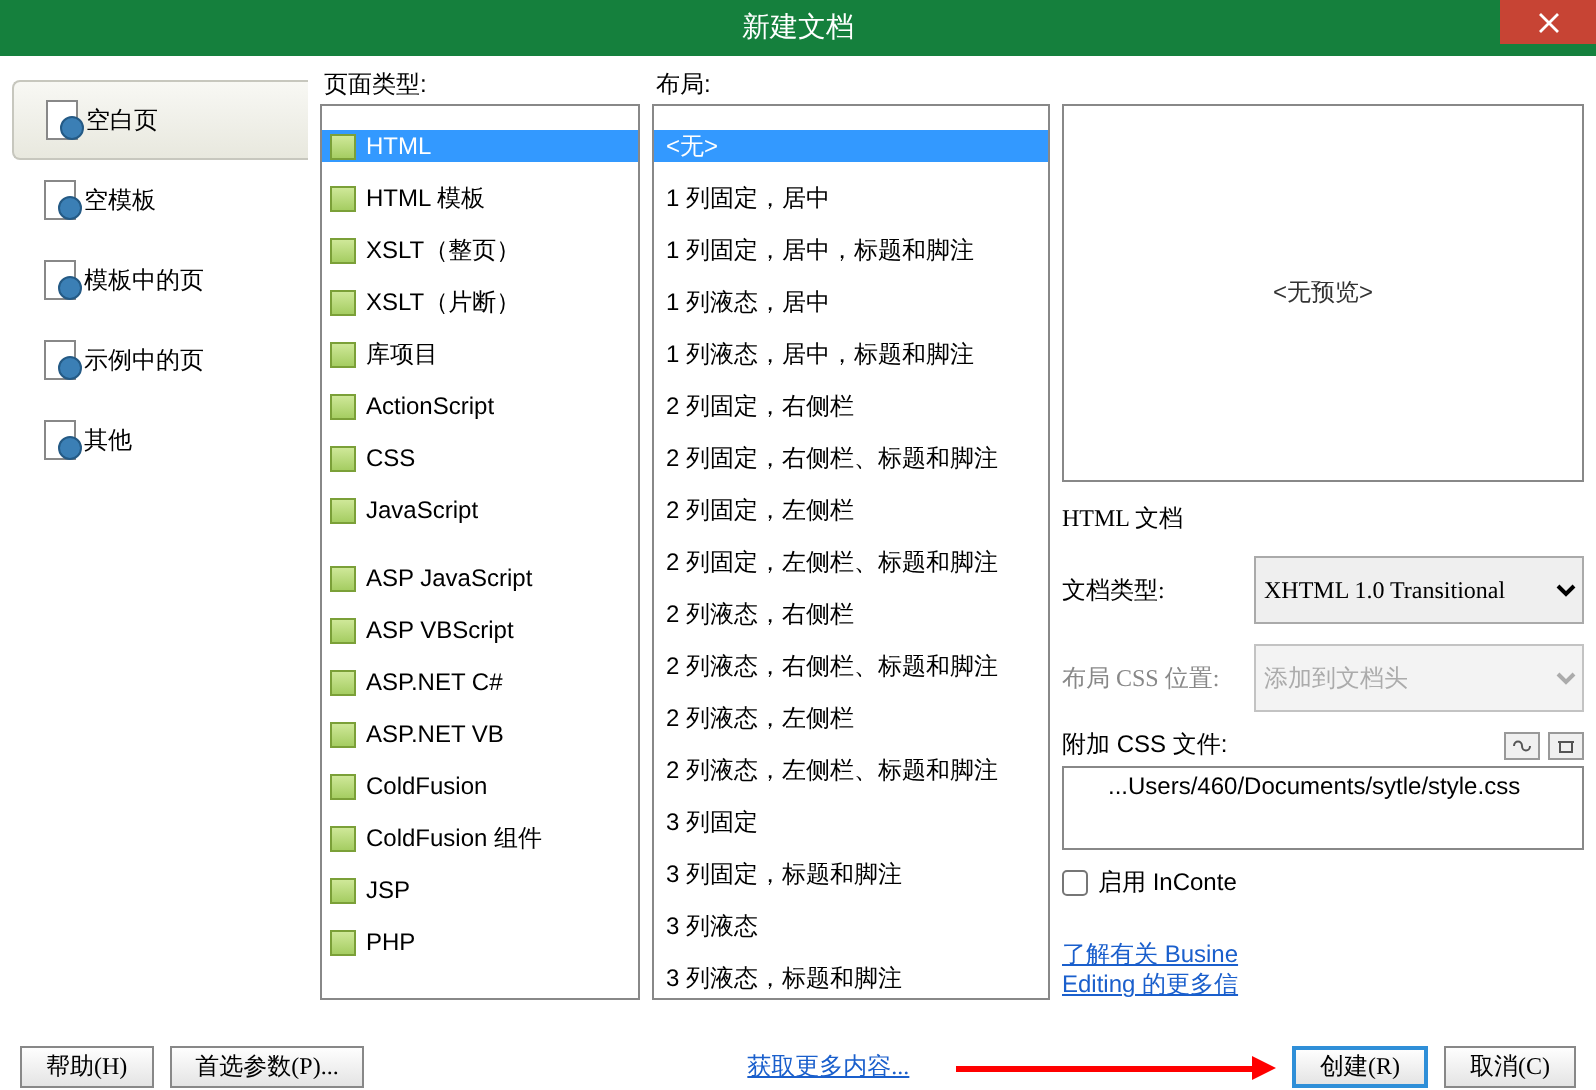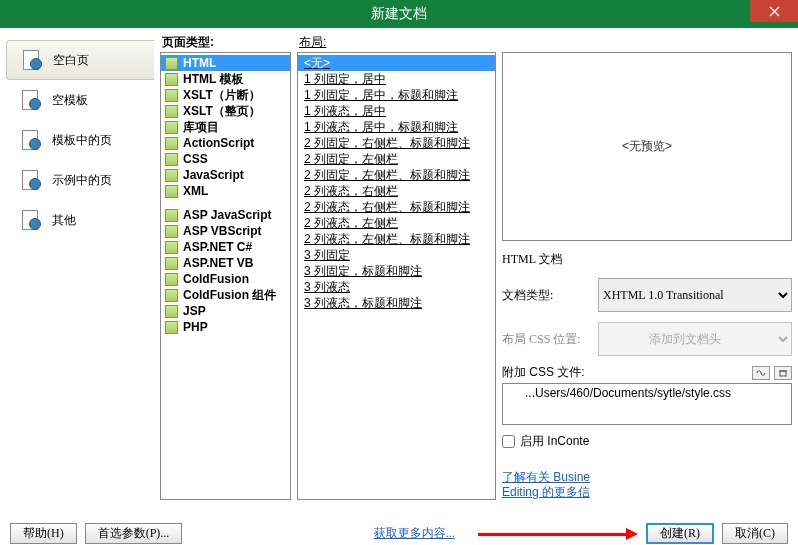--- a/index.html
+++ b/index.html
@@ -5,49 +5,49 @@
 * { box-sizing: border-box; margin: 0; padding: 0; font-family: "Microsoft YaHei", SimSun, sans-serif; font-size: 12px; }
 body { background: #fff; width: 798px; height: 545px; overflow: hidden; position: relative; }
 
 .titlebar { height: 28px; background: #15803d; display: flex; align-items: center; justify-content: center; position: relative; }
 .titlebar .title { color: #fff; font-size: 14px; }
 .titlebar .close { position: absolute; right: 0; top: 0; width: 48px; height: 22px; background: #c74434; color: #fff; display: flex; align-items: center; justify-content: center; font-size: 13px; }
 
 .content { display: flex; height: 478px; padding: 6px; gap: 6px; }
 
 .sidebar { width: 148px; padding-top: 6px; }
-.sidebar .catitem { display: flex; align-items: center; height: 40px; padding-left: 14px; gap: 10px; cursor: pointer; }
+.sidebar .catitem { display: flex; align-items: center; height: 40px; padding-left: 14px; cursor: pointer; }
 .sidebar .catitem.selected { background: linear-gradient(#f8f8f4,#e8e8de); border: 1px solid #c7c7be; border-right: none; border-radius: 4px 0 0 4px; }
 .sidebar .caticon { width: 22px; height: 22px; position: relative; }
 .sidebar .caticon .page { width: 16px; height: 20px; background: #fff; border: 1px solid #888; position: absolute; left: 2px; top: 1px; }
 .sidebar .caticon .globe { width: 12px; height: 12px; background: #3b7fb5; border-radius: 50%; position: absolute; left: 9px; top: 9px; border: 1px solid #245a85; }
 
 .col { display: flex; flex-direction: column; }
 .col .colhead { height: 18px; font-size: 12px; padding-left: 2px; }
 .listbox { border: 1px solid #888; background: #fff; overflow-y: auto; padding: 2px 0; }
-.listbox .item { display: flex; align-items: center; height: 16px; padding: 0 4px; gap: 5px; cursor: default; font-family: SimSun, monospace; white-space: nowrap; }
+.listbox .item { display: flex; align-items: center; height: 16px; padding: 0 4px; gap: 5px; cursor: default; font-family: SimSun, monospace; white-space: nowrap; margin-top: 10px; }
 .listbox .item.selected { background: #3399ff; color: #fff; }
 .listbox .item .icon { width: 13px; height: 13px; background: linear-gradient(#cfe899,#a5cd62); border: 1px solid #7ba038; flex-shrink: 0; }
 .listbox .sep { height: 8px; }
 
-.col-page { width: 131px; font-weight: bold; }
+.col-page { width: 160px; }
 .col-page .listbox { flex: 1; }
 
-.col-layout { width: 199px; text-decoration: underline; }
+.col-layout { width: 199px; }
 .col-layout .listbox { flex: 1; }
 .col-layout .item { padding-left: 6px; }
 
 .col-right { flex: 1; display: flex; flex-direction: column; }
 .preview { height: 190px; border: 1px solid #888; display: flex; align-items: center; justify-content: center; color: #333; margin-top: 18px; }
 .doc-label { margin-top: 10px; font-family: SimSun; }
 .optrow { display: flex; align-items: center; margin-top: 10px; gap: 6px; }
 .optrow .lbl { width: 90px; font-family: SimSun; white-space: nowrap; }
 .optrow .lbl.disabled { color: #888; }
 .optrow select, .optrow input { flex: 1; font-size: 12px; height: 34px; border: 1px solid #aaa; font-family: SimSun; }
-.optrow select[disabled] { background: #eee; color: #888; padding-left: 46px; }
+.optrow select[disabled] { background: #eee; color: #888; }
 .csslabel-row { display: flex; align-items: center; margin-top: 8px; gap: 4px; }
 .csslabel-row .tinybtn { width: 18px; height: 14px; border: 1px solid #999; background: #f0f0f0; display: flex; align-items: center; justify-content: center; font-size: 10px; cursor: pointer; }
 .cssbox { border: 1px solid #888; height: 42px; padding: 2px 22px; font-family: SimSun; margin-top: 2px; overflow: hidden; }
 .chkrow { display: flex; align-items: center; gap: 5px; margin-top: 8px; }
 .chkrow input { width: 13px; height: 13px; }
 .links { margin-top: 20px; font-family: SimSun; }
 .links a { color: #1a5fcc; text-decoration: underline; cursor: pointer; display: block; line-height: 15px; }
 
 .footer { height: 30px; display: flex; align-items: center; padding: 0 10px; gap: 8px; margin-top: 12px; }
 .footer .btn { height: 21px; padding: 0 12px; border: 1px solid #888; background: linear-gradient(#fefefe,#e4e4e4); cursor: pointer; font-family: SimSun; }
@@ -114,45 +114,41 @@
         <div class="item selected">
           <span class="icon"></span>
           <span>HTML</span>
         </div>
         <div class="item">
           <span class="icon"></span>
           <span>HTML 模板</span>
         </div>
         <div class="item">
           <span class="icon"></span>
+          <span>XSLT（整页）</span>
+        </div>
+        <div class="item">
+          <span class="icon"></span>
           <span>XSLT（片断）</span>
         </div>
         <div class="item">
           <span class="icon"></span>
-          <span>XSLT（整页）</span>
-        </div>
-        <div class="item">
-          <span class="icon"></span>
           <span>库项目</span>
         </div>
         <div class="item">
           <span class="icon"></span>
           <span>ActionScript</span>
         </div>
         <div class="item">
           <span class="icon"></span>
           <span>CSS</span>
         </div>
         <div class="item">
           <span class="icon"></span>
           <span>JavaScript</span>
-        </div>
-        <div class="item">
-          <span class="icon"></span>
-          <span>XML</span>
         </div>
         <div class="sep"></div>
         <div class="item">
           <span class="icon"></span>
           <span>ASP JavaScript</span>
         </div>
         <div class="item">
           <span class="icon"></span>
           <span>ASP VBScript</span>
         </div>
@@ -193,20 +189,23 @@
           <span>1 列固定，居中</span>
         </div>
         <div class="item">
           <span>1 列固定，居中，标题和脚注</span>
         </div>
         <div class="item">
           <span>1 列液态，居中</span>
         </div>
         <div class="item">
           <span>1 列液态，居中，标题和脚注</span>
+        </div>
+        <div class="item">
+          <span>2 列固定，右侧栏</span>
         </div>
         <div class="item">
           <span>2 列固定，右侧栏、标题和脚注</span>
         </div>
         <div class="item">
           <span>2 列固定，左侧栏</span>
         </div>
         <div class="item">
           <span>2 列固定，左侧栏、标题和脚注</span>
         </div>

